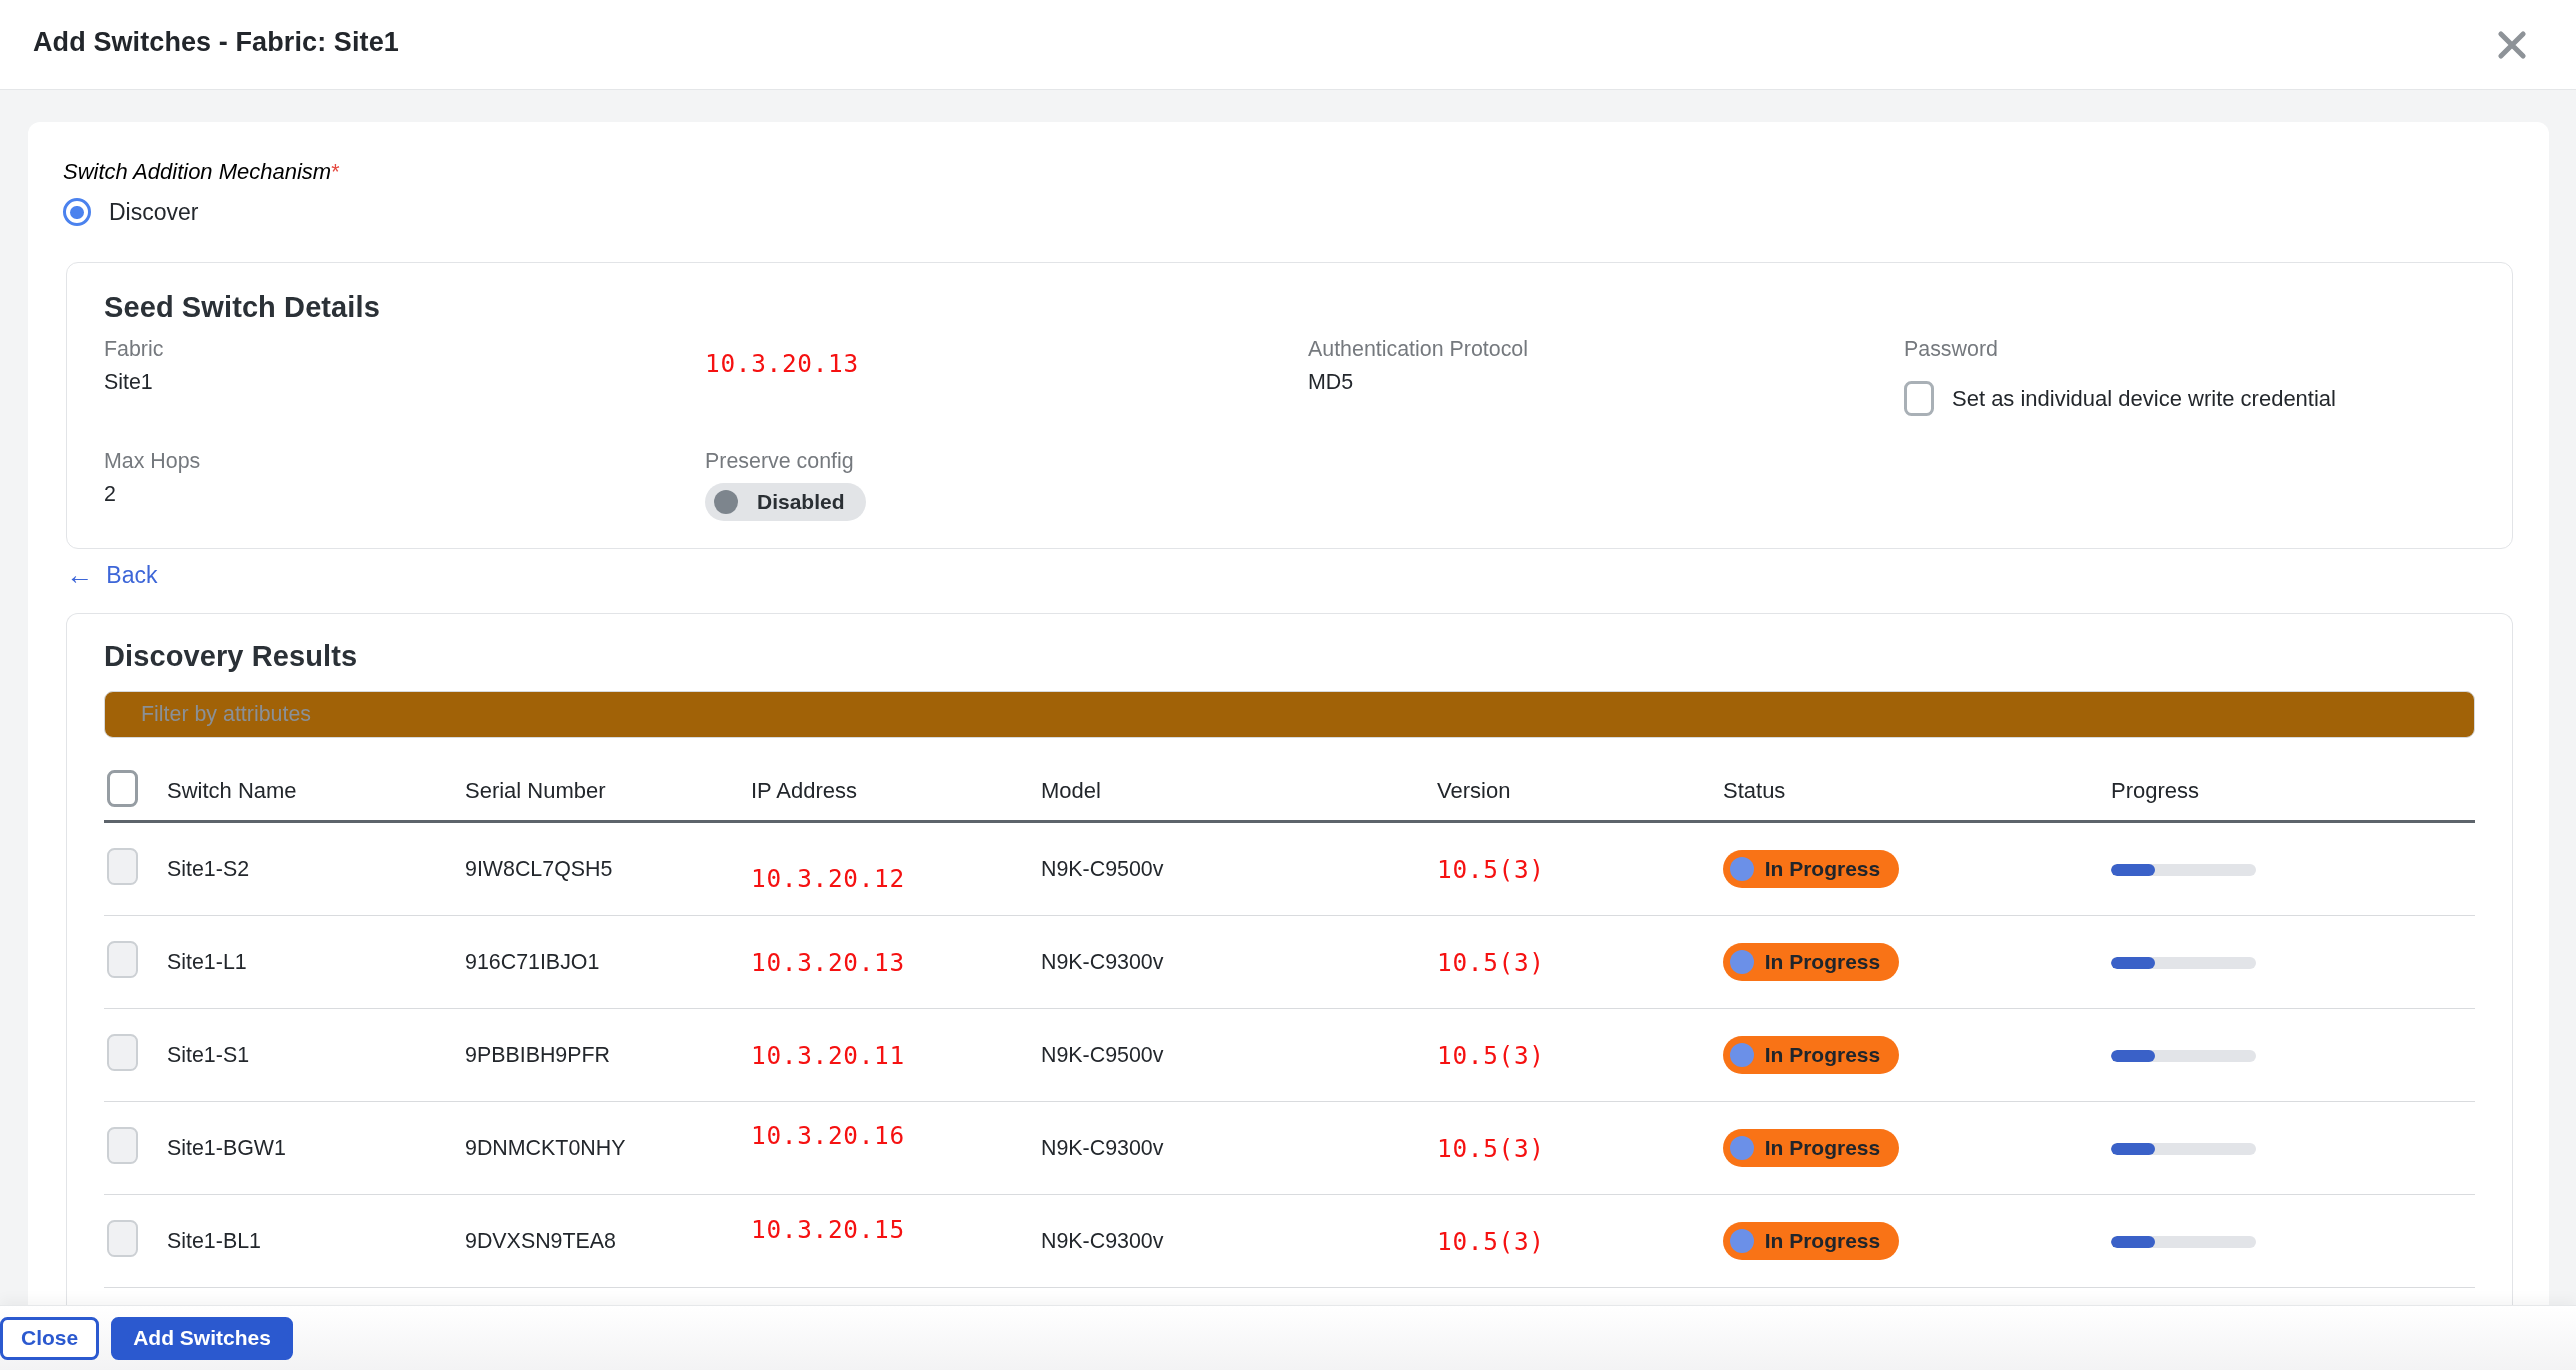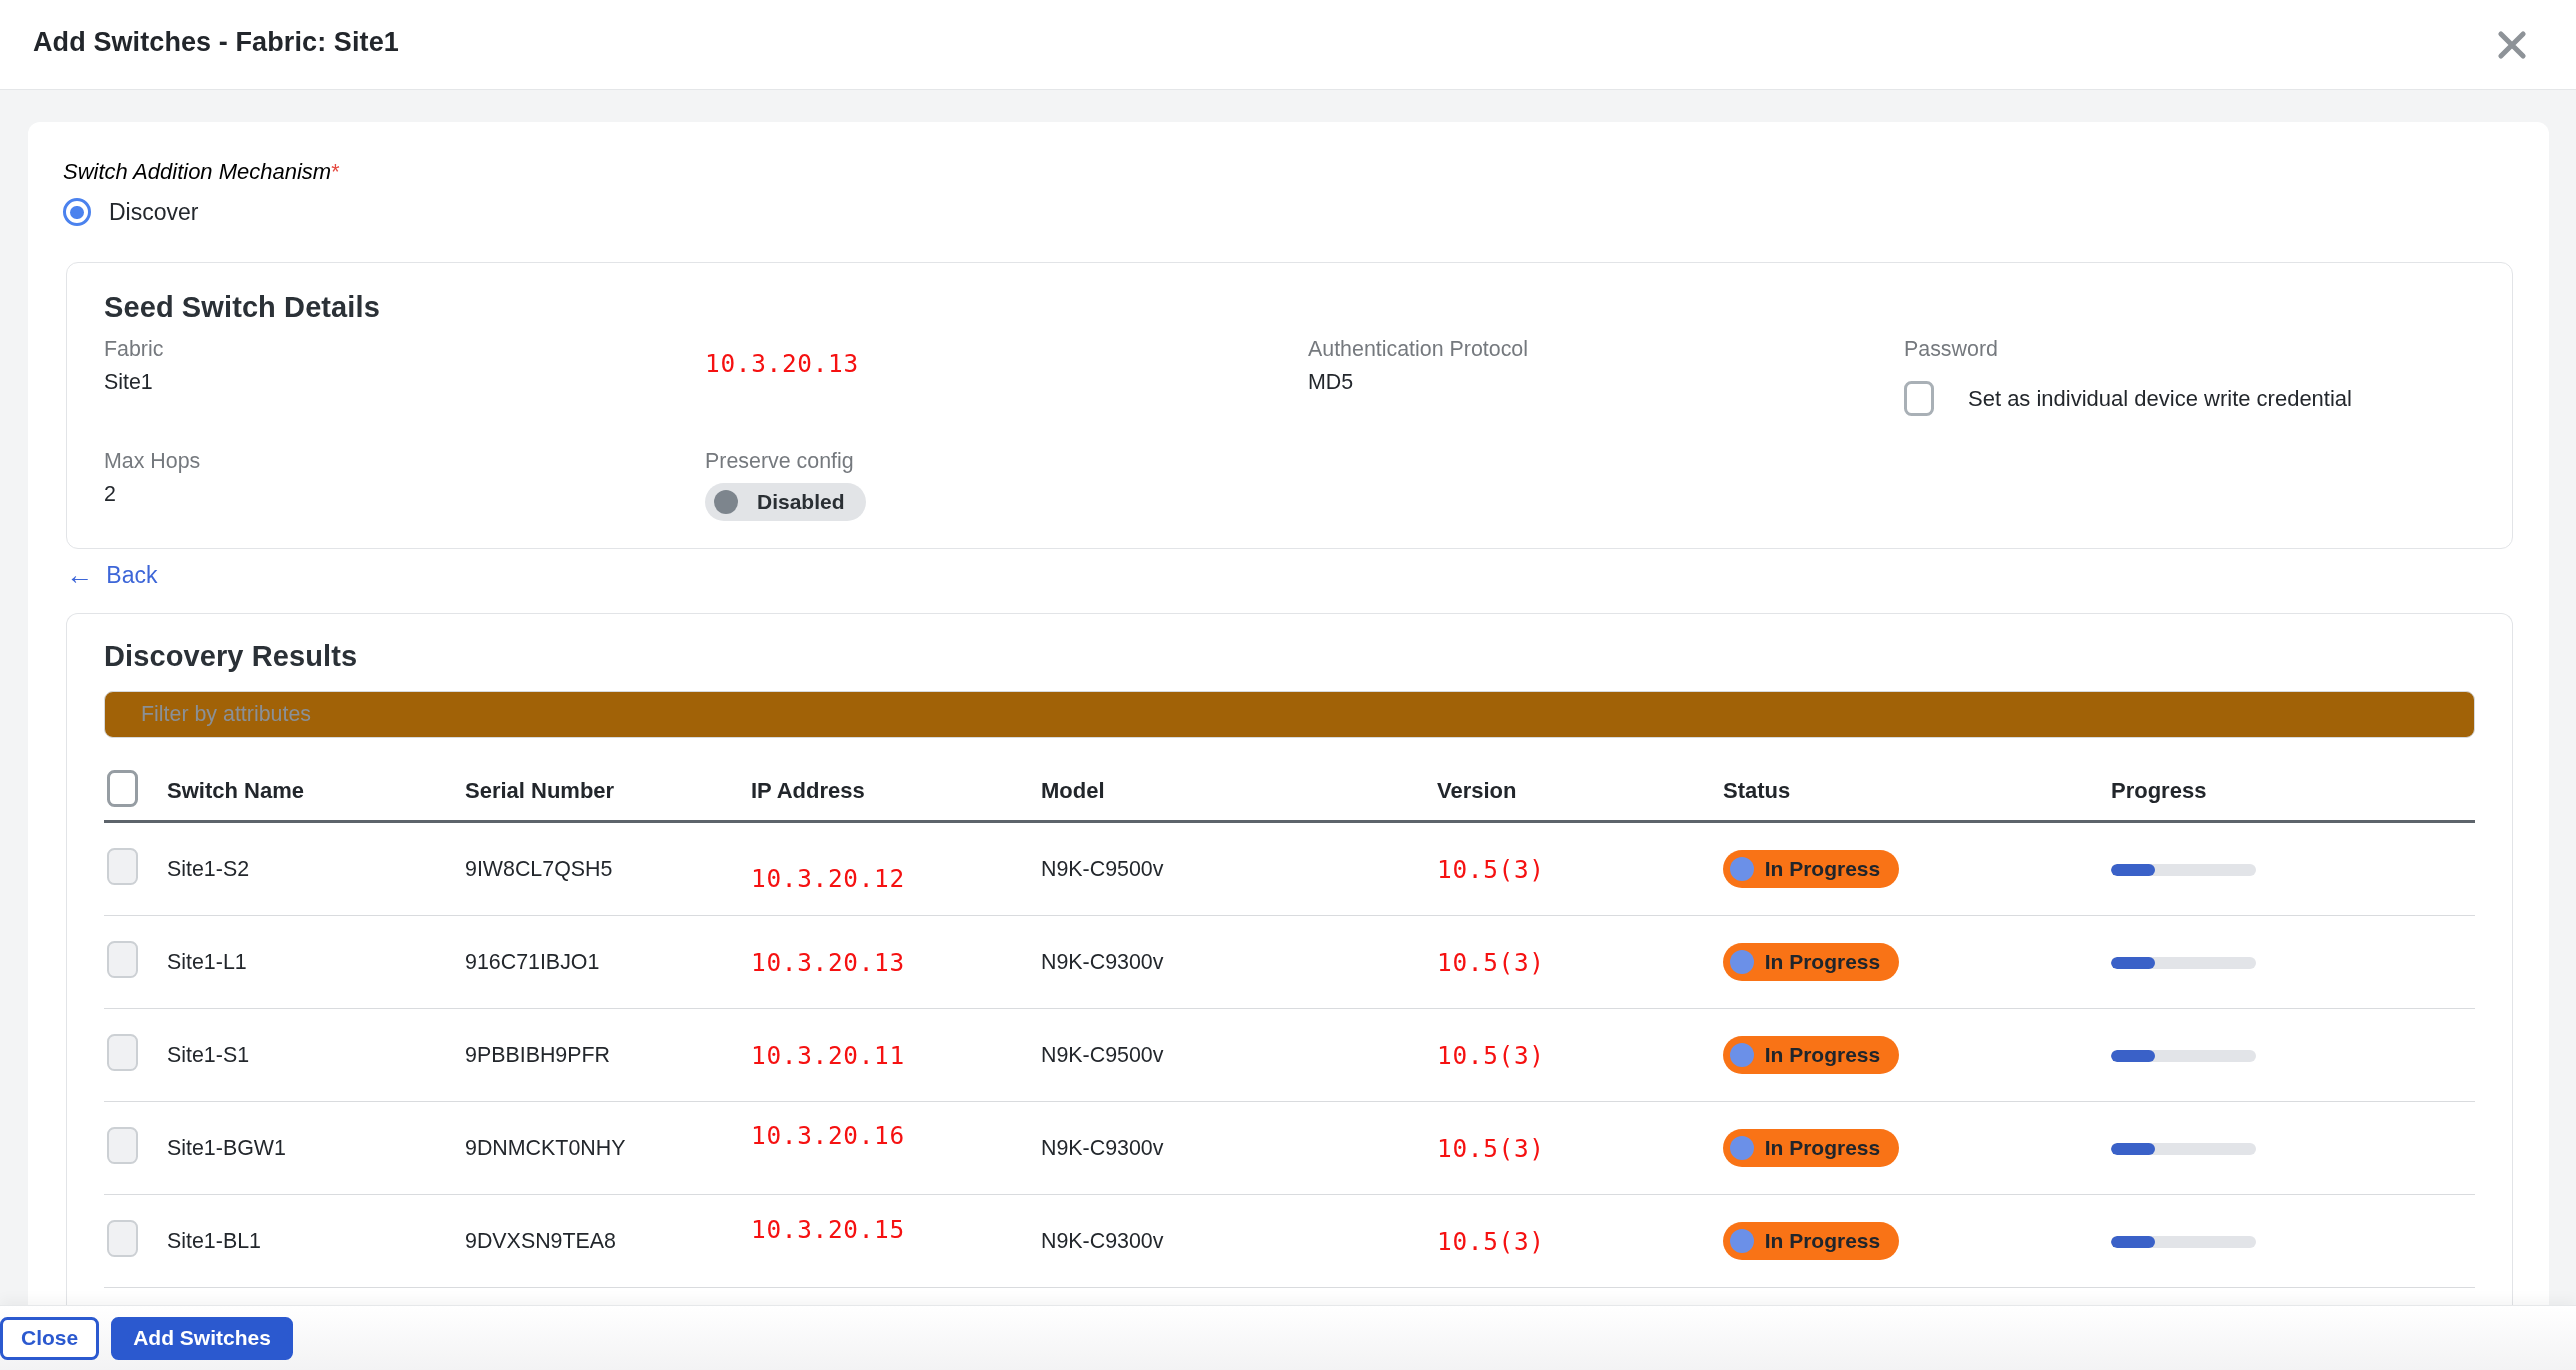--- a/index.html
+++ b/index.html
@@ -36,21 +36,21 @@
   .seed-card { top:140px; height:287px; padding:28px 37px; }
   .seed-grid { display:grid; grid-template-columns:601px 603px 596px 1fr; margin-top:13.3px; row-gap:33px; }
   .fld-label { font-size:21.4px; color:#75797e; }
   .fld-value { font-size:21.4px; color:#23272c; margin-top:7.4px; }
   .red { color:#f51111; }
   .mono { font-family:"DejaVu Sans Mono", monospace; }
   .seed-ip { font-size:24.4px; margin-top:12px; letter-spacing:0.7px; }
 
   .cb { display:inline-block; border-radius:7.4px; background:#fff; }
   .cb-cred { width:30px; height:35px; border:3px solid #a9b0b6; }
-  .cred-row { display:flex; align-items:center; gap:34px; margin-top:19px; }
+  .cred-row { display:flex; align-items:center; gap:18px; margin-top:19px; }
   .cred-label { font-size:22px; color:#23272c; }
 
   .badge-gray { display:inline-flex; align-items:center; gap:19px; margin-top:9px;
     background:#e2e4e7; border-radius:21px; height:38px; padding:0 21px 0 9px; }
   .badge-gray .gdot { width:24px; height:24px; border-radius:50%; background:#7d858d; }
   .badge-gray .gtext { font-size:21px; font-weight:bold; color:#2a2f34; }
 
   
   .back { position:absolute; left:38px; top:440px; display:flex; align-items:center; gap:13.3px;
     color:#3d66d8; cursor:pointer; }
@@ -62,21 +62,21 @@
   .filter { margin-top:18px; width:100%; height:47px; border:1.5px solid #d6d9dc; border-radius:9px;
     font-size:21.4px; color:#23272c; padding:0 36px; outline:none; background:#a16207;
     font-family:"Liberation Sans", sans-serif; }
   .filter::placeholder { color:#8a9097; }
 
   
   .tbl { margin-top:24px; }
   .t-row, .t-head { display:grid; align-items:center;
     grid-template-columns:63px 298px 286px 290px 396px 286px 388px 1fr; }
   .t-head { height:61px; border-bottom:3.7px solid #5d646b; }
-  .t-head .hcell { font-size:22px; font-weight:bold; color:#22262b; }
+  .t-head .hcell { font-size:22px; font-weight:normal; color:#22262b; }
   .t-row { height:93px; border-bottom:1.5px solid #d9dbde; }
   .cell { font-size:21.4px; color:#23272c; }
   .cb-head { width:31px; height:37px; border:3px solid #969da3; margin-left:3px; }
   .cb-row { width:31px; height:37px; border:2.2px solid #ccd0d4; background:#f0f1f3; margin-left:3px; }
   .cell-ip span, .cell-ver span { display:inline-block; font-size:24.4px; letter-spacing:0.7px; }
   .t-row:nth-of-type(1) .cell-ip span { transform:translateY(9px); }
   .t-row:nth-of-type(4) .cell-ip span { transform:translateY(-13.3px); }
   .t-row:nth-of-type(5) .cell-ip span { transform:translateY(-12px); }
 
   .badge { display:inline-flex; align-items:center; gap:10.3px; background:#f97316;

